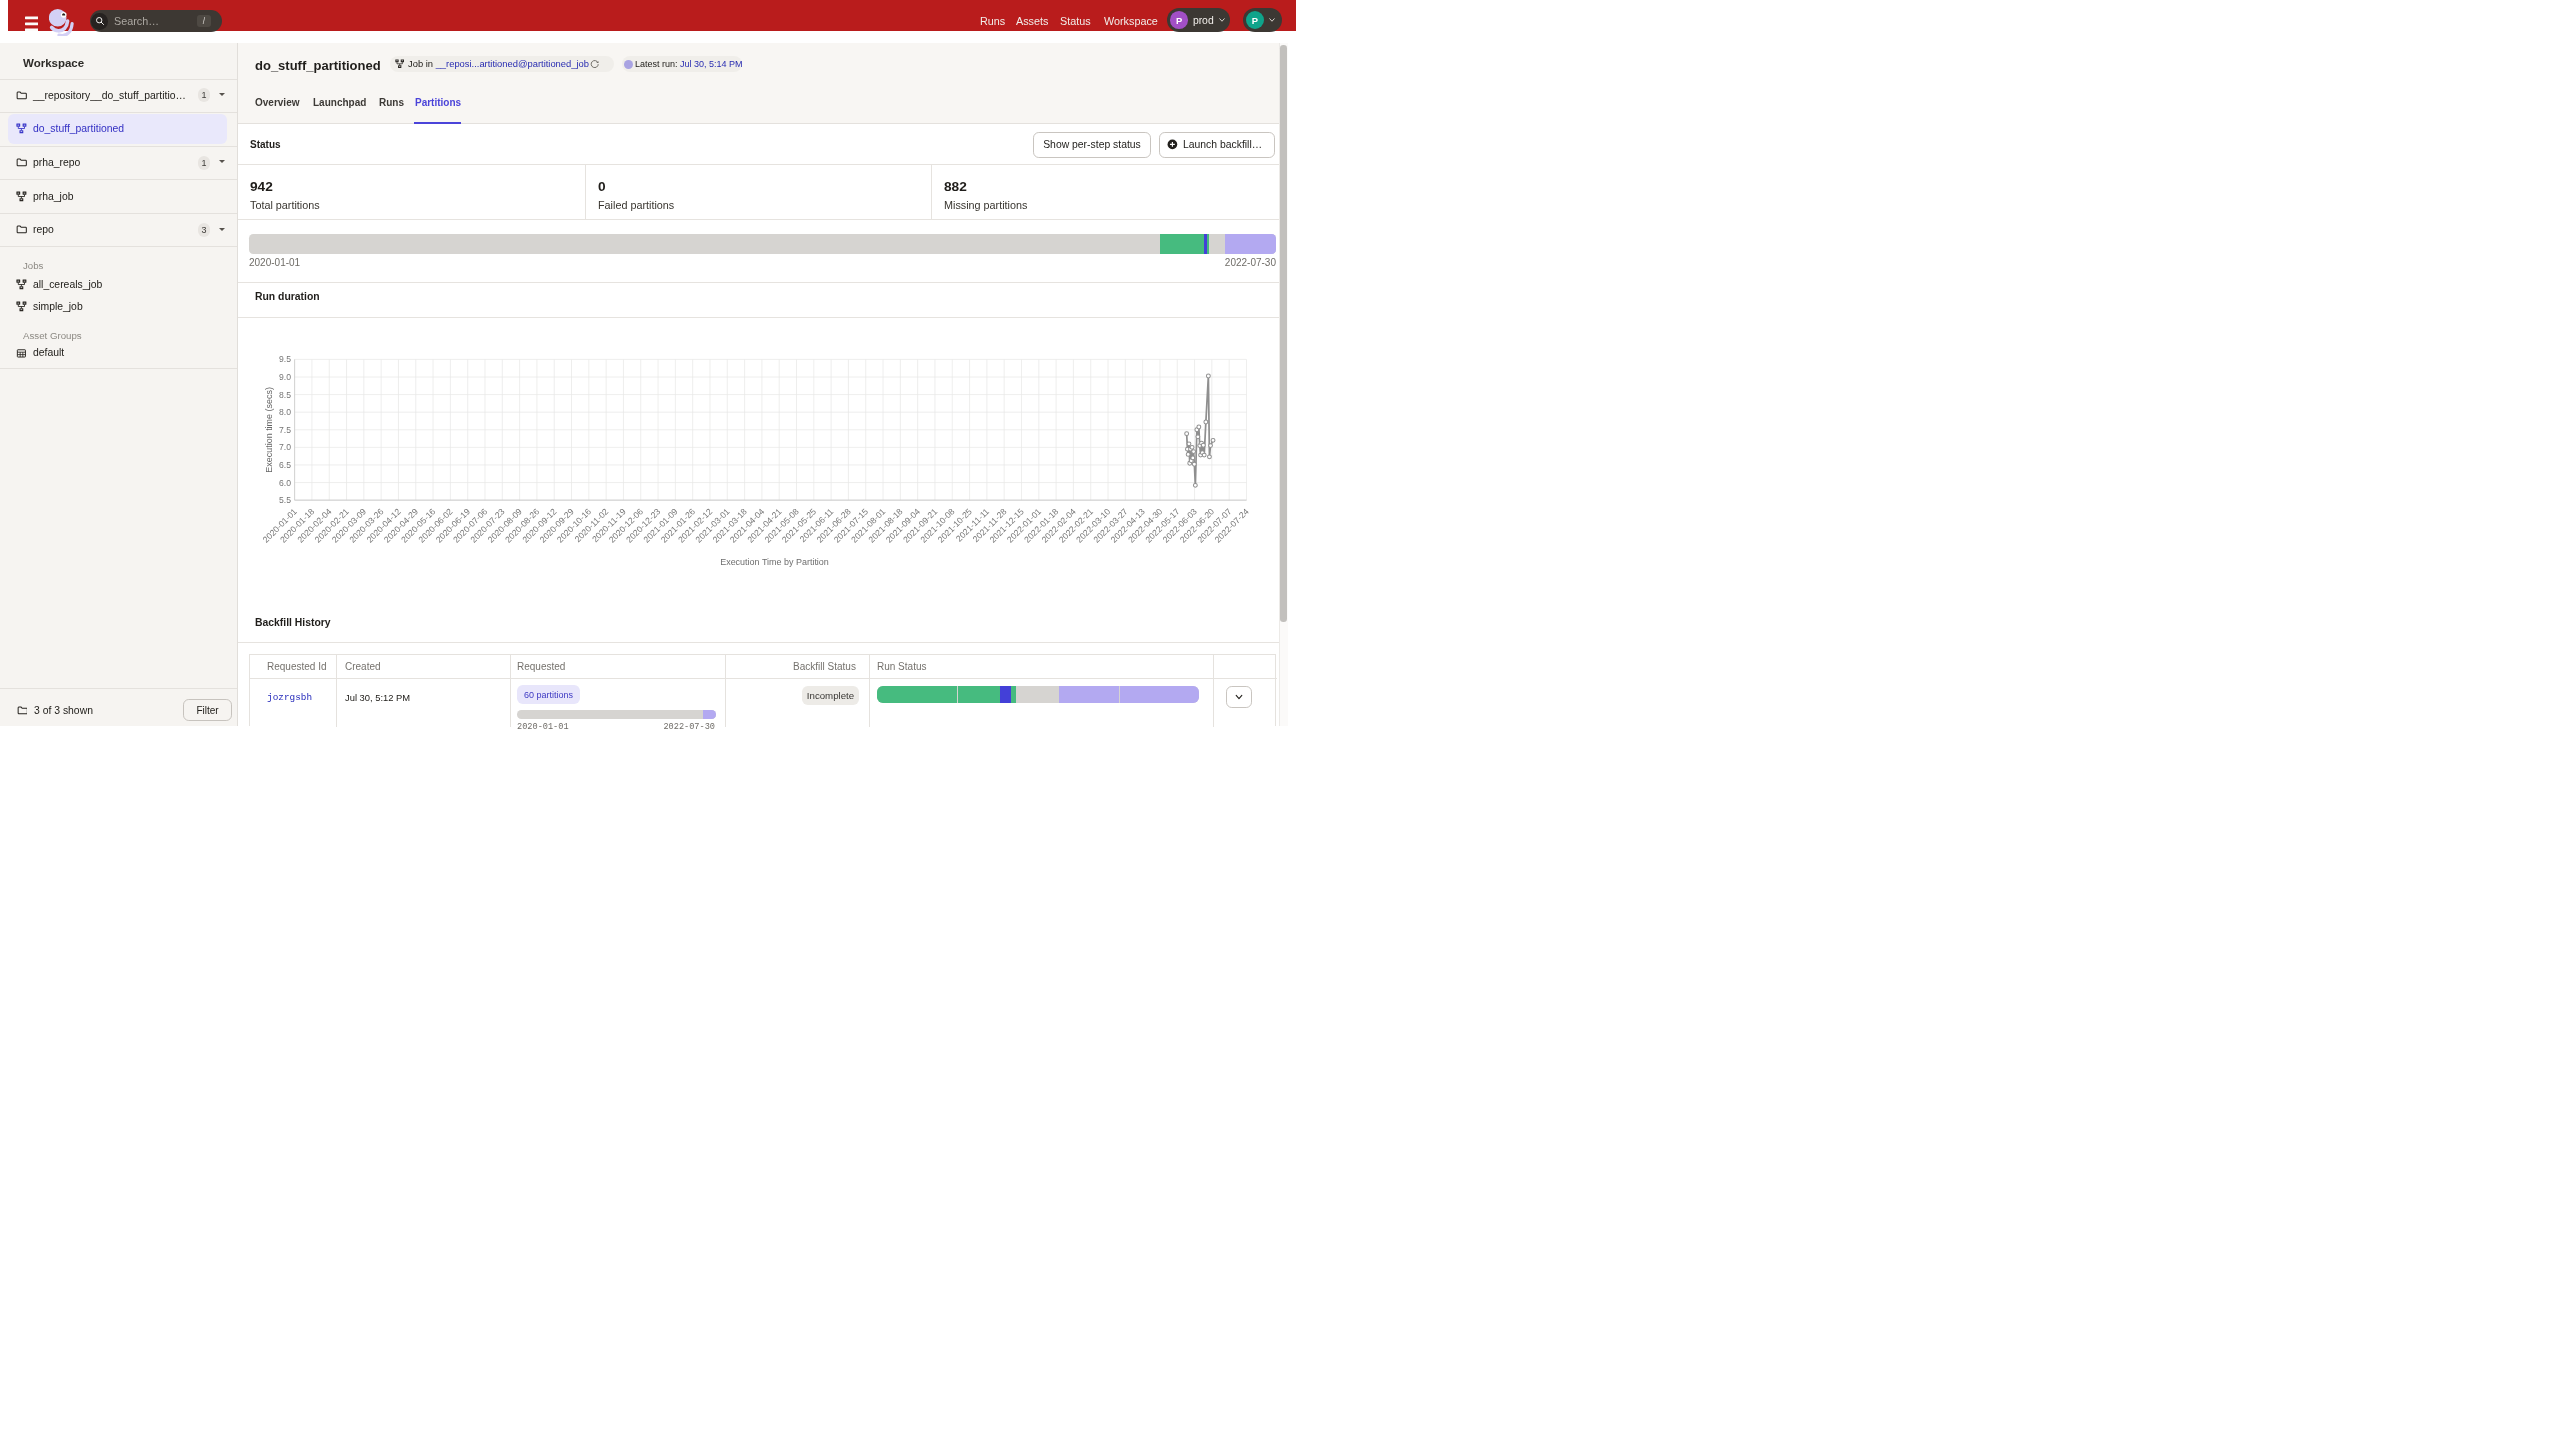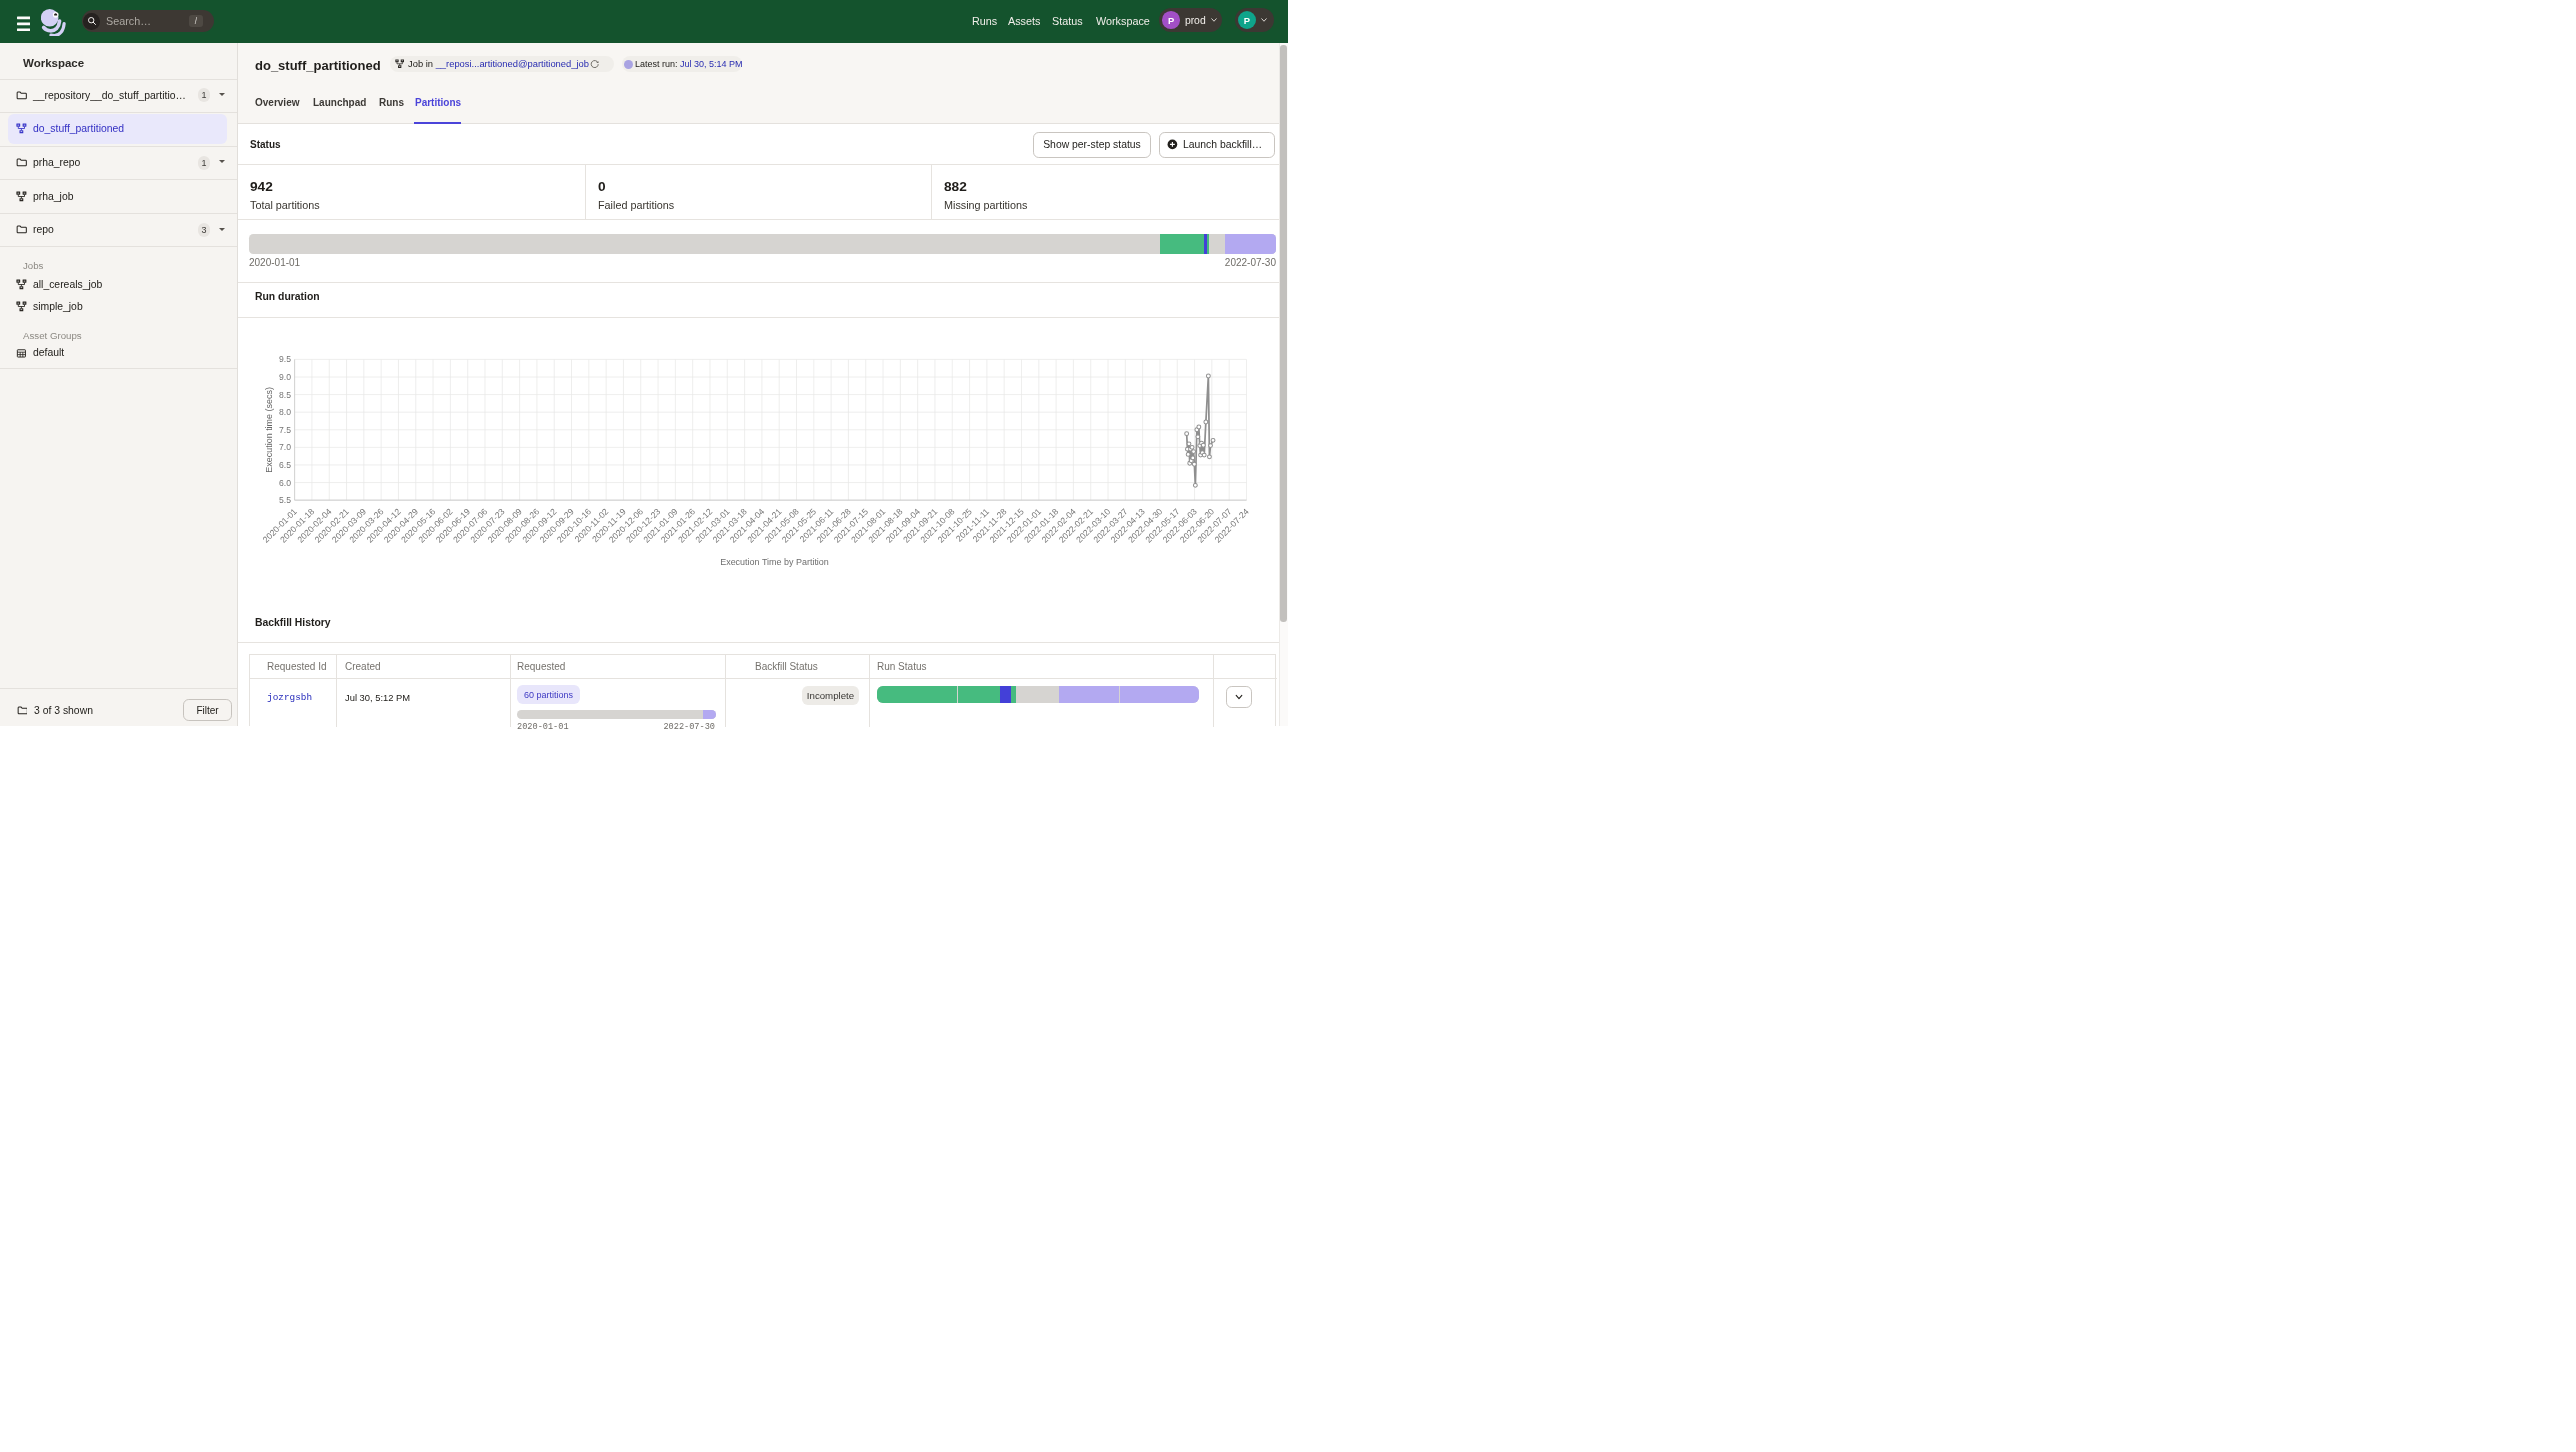--- a/index.html
+++ b/index.html
@@ -4,21 +4,21 @@
 html,body {width:1288px;height:726px;overflow:hidden;font-family:"Liberation Sans",sans-serif;background:#FFF;-webkit-font-smoothing:antialiased}
 .abs {position:absolute}
 .srow {position:absolute;font-size:10.4px;color:#23211D;white-space:nowrap}
 .slab {position:absolute;font-size:9.7px;color:#8C8983;white-space:nowrap}
 .hborder {position:absolute;height:0.7px;background:#E6E3DF}
 .navlink {position:absolute;top:15px;font-size:10.8px;font-weight:500;color:#F1EEEA;white-space:nowrap}
 .thead {position:absolute;top:661px;font-size:10px;color:#75726D;white-space:nowrap}
 </style></head>
 <body>
 
-<div class="abs" style="left:0;top:0;width:1288px;height:43px;background:#14532d">
+<div class="abs" style="left:8px;top:0;width:1288px;height:31px;background:#b91c1c">
   <svg style="position:absolute;left:16.5px;top:15.5px" width="13.7" height="16" viewBox="0 0 19 22">
     <g fill="#FCFBFA">
         <rect x="0" y="0.7" width="18.5" height="3.7" rx="0.6"></rect>
         <rect x="0" y="8.9" width="18.5" height="3.7" rx="0.6"></rect>
         <rect x="0" y="17.1" width="18.5" height="3.7" rx="0.6"></rect>
       </g>
   </svg>
   <svg style="position:absolute;left:41px;top:7.6px" width="27" height="28" viewBox="0 0 38 39">
     <circle cx="12.2" cy="13.6" r="12.4" fill="#D3D0F5"></circle>
     <path d="M3.8 27.2 C 9 33.2, 17 33.2, 22 28.4 C 24.3 26, 25.7 22.4, 26.1 18.2" stroke="#D3D0F5" stroke-width="5.2" fill="none" stroke-linecap="round"></path>
@@ -410,21 +410,21 @@
   <div class="abs" style="left:0;top:23px;width:1027px;height:0.7px;background:#E5E2DE"></div>
   <div class="abs" style="left:86px;top:0;width:0.7px;height:72px;background:#E5E2DE"></div>
   <div class="abs" style="left:260px;top:0;width:0.7px;height:72px;background:#E5E2DE"></div>
   <div class="abs" style="left:475px;top:0;width:0.7px;height:72px;background:#E5E2DE"></div>
   <div class="abs" style="left:619px;top:0;width:0.7px;height:72px;background:#E5E2DE"></div>
   <div class="abs" style="left:963px;top:0;width:0.7px;height:72px;background:#E5E2DE"></div>
 </div>
 <div class="thead" style="left:267px">Requested Id</div>
 <div class="thead" style="left:345px">Created</div>
 <div class="thead" style="left:517px">Requested</div>
-<div class="thead" style="left:755px;width:71px;text-align:left">Backfill Status</div>
+<div class="thead" style="left:789px;width:71px;text-align:center">Backfill Status</div>
 <div class="thead" style="left:877px">Run Status</div>
 <div class="abs" style="left:267px;top:692px;font-size:9.4px;font-family:'Liberation Mono',monospace;color:#2328BA">jozrgsbh</div>
 <div class="abs" style="left:345px;top:692px;font-size:9.4px;font-family:Liberation Sans, sans-serif;color:#23211D">Jul 30, 5:12 PM</div>
 <div class="abs" style="left:517px;top:685px;width:63px;height:19px;border-radius:5.8px;background:#E8E6FB;color:#3E3AC3;font-size:9px;display:flex;align-items:center;justify-content:center">60 partitions</div>
 <div class="abs" style="left:517px;top:710px;width:199px;height:8.6px;border-radius:4.3px;overflow:hidden;background:#D6D4D1">
   <div class="abs" style="left:186px;top:0;width:13px;height:8.6px;background:#B3A9F1"></div>
 </div>
 <div class="abs" style="left:517px;top:722px;font-size:8.6px;font-family:'Liberation Mono',monospace;color:#6F6C67">2020-01-01</div>
 <div class="abs" style="left:662px;top:722px;width:53px;text-align:right;font-size:8.6px;font-family:'Liberation Mono',monospace;color:#6F6C67">2022-07-30</div>
 <div class="abs" style="left:802px;top:686px;width:57px;height:19px;border-radius:5.8px;background:#EDEBE7;color:#393734;font-size:9.7px;display:flex;align-items:center;justify-content:center">Incomplete</div>

